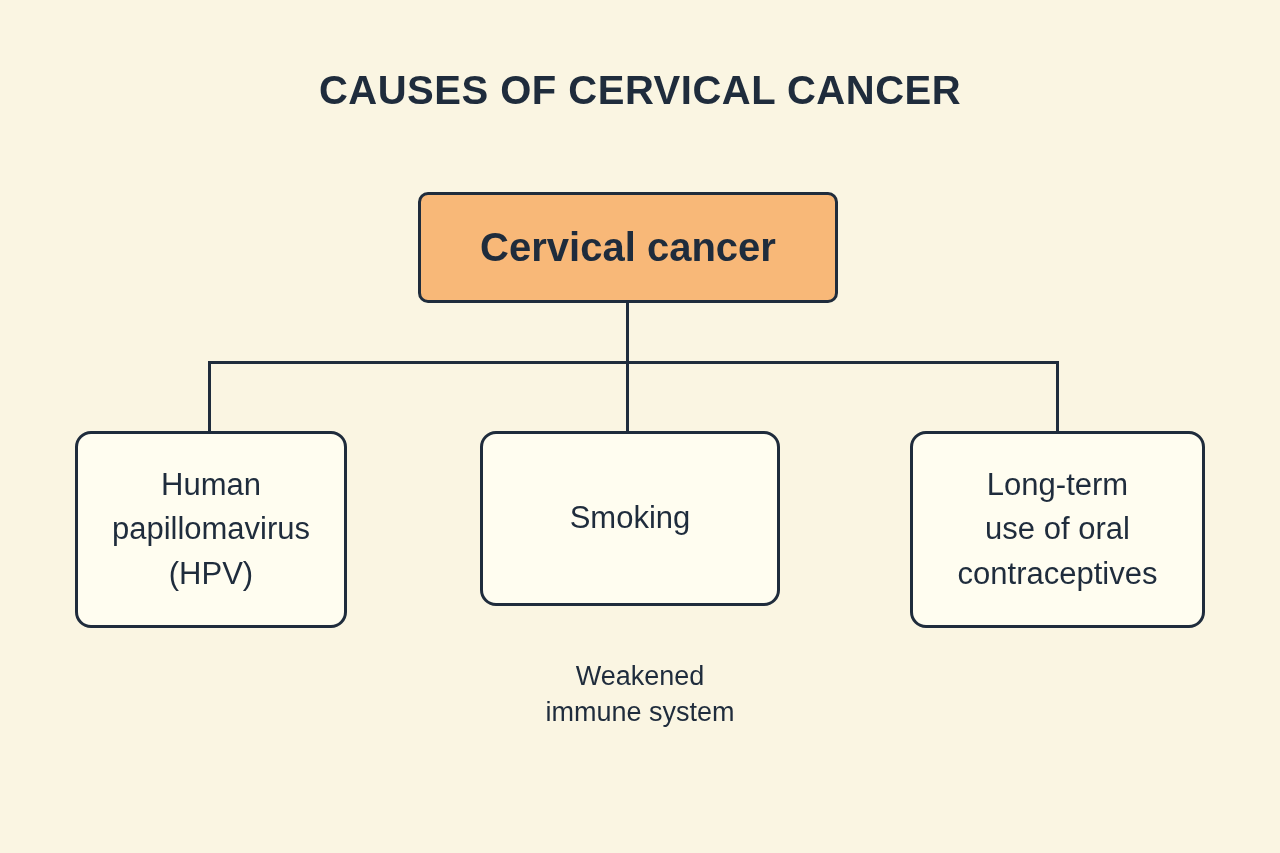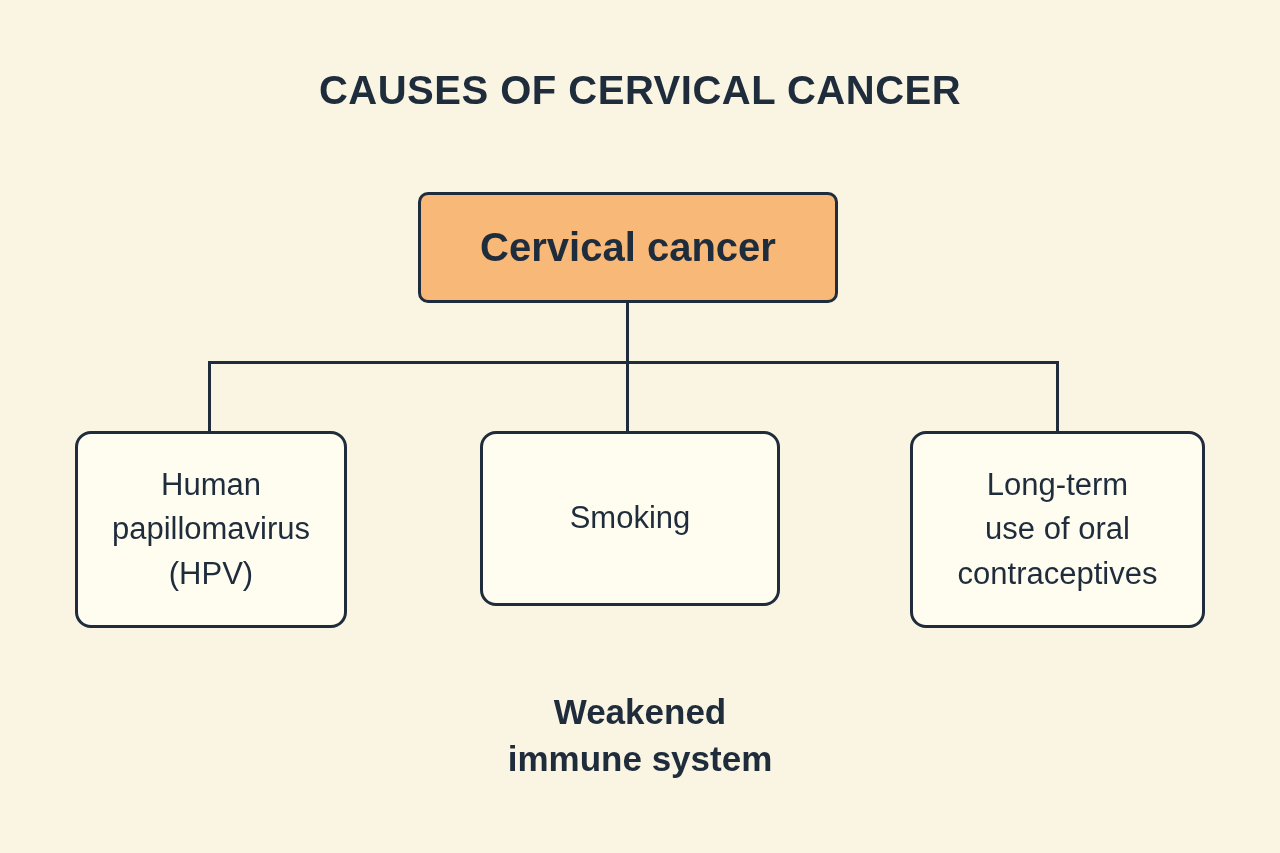--- a/index.html
+++ b/index.html
@@ -55,25 +55,25 @@
   }
   .node.root .label{
     font-size:40px;
     font-weight:800;
   }
   .node.cause-hpv{left:75px;top:431px;width:272px;height:197px;}
   .node.cause-smoking{left:480px;top:431px;width:300px;height:175px;}
   .node.cause-oral{left:910px;top:431px;width:295px;height:197px;}
   .free-label{
     position:absolute;
-    left:0;top:688px;width:100%;
+    left:0;top:658px;width:100%;
     text-align:center;
     white-space:pre-line;
-    font-size:35px;
-    font-weight:700;
+    font-size:27px;
+    font-weight:400;
     line-height:1.35;
     color:var(--text);
   }
   .connector{
     position:absolute;
     background:var(--line);
   }
   .conn-stem{left:626px;top:303px;width:3px;height:60px;}
   .conn-horizontal{left:208px;top:361px;width:851px;height:3px;}
   .conn-drop-left{left:208px;top:361px;width:3px;height:70px;}

